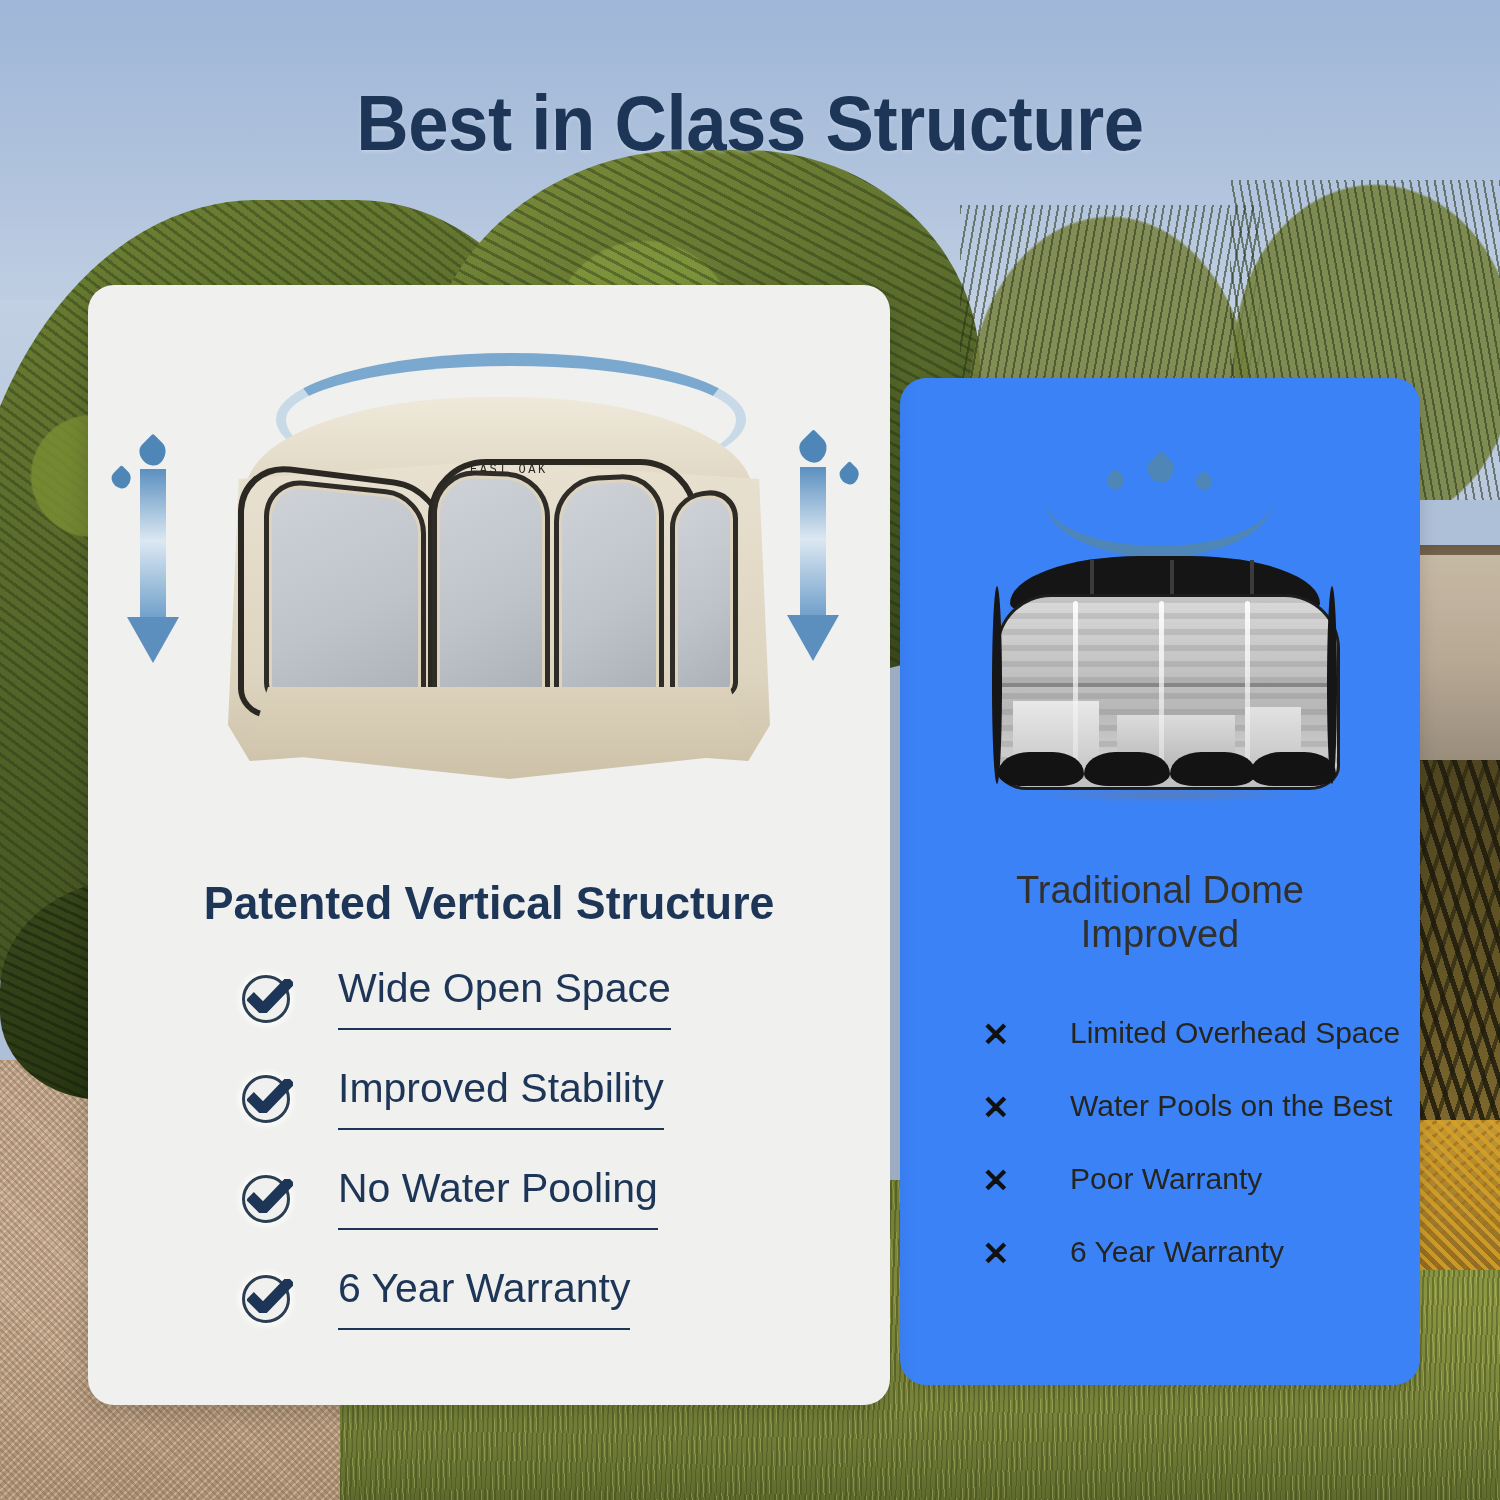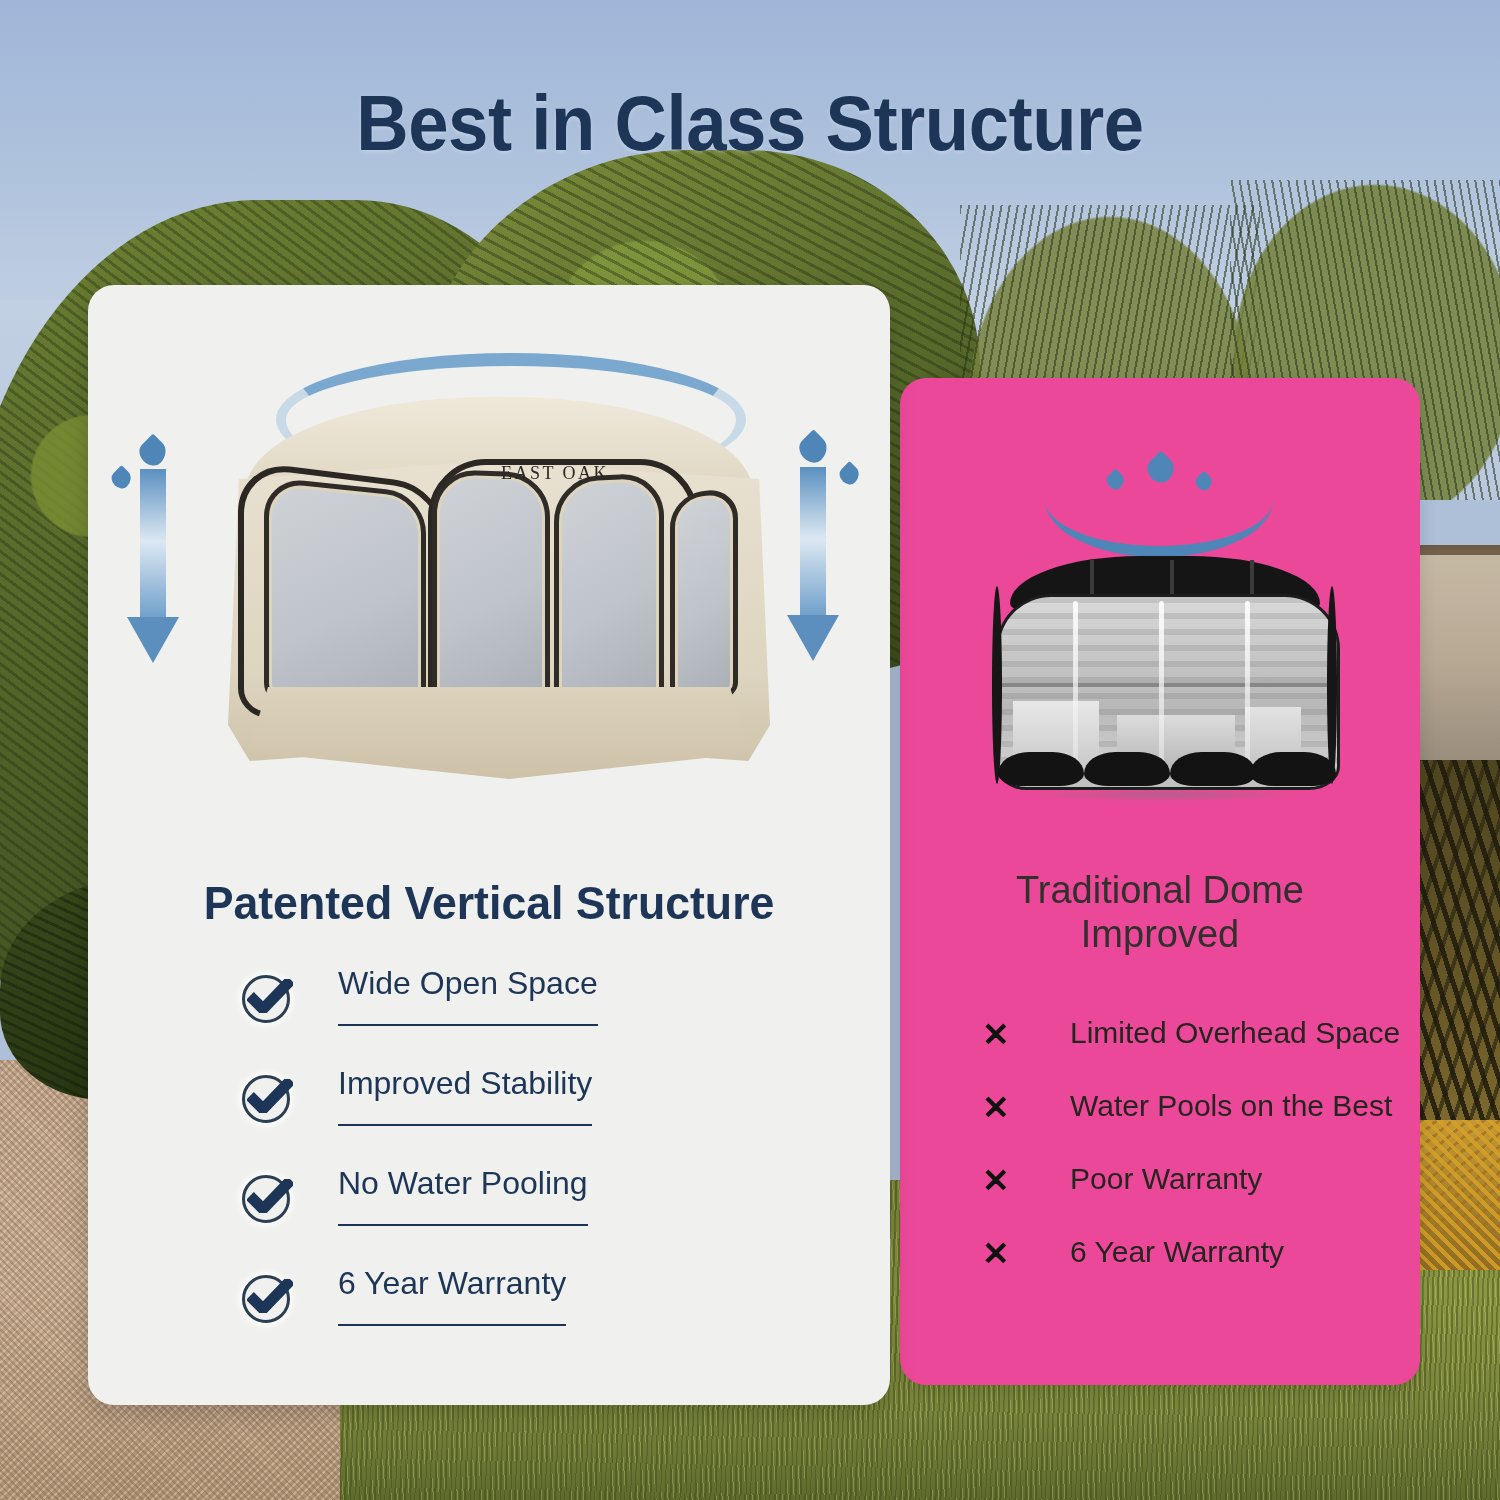--- a/index.html
+++ b/index.html
@@ -108,21 +108,21 @@
     letter-spacing: -0.5px;
     color: #1d3557;
     transform: scaleX(0.93);
     text-shadow: 0 2px 4px rgba(255,255,255,0.25);
   }
 
   
   .card-right {
     position: absolute; left: 900px; top: 378px;
     width: 520px; height: 1007px;
-    background: #ec4899;
+    background: #3b82f6;
     border-radius: 26px;
     box-shadow: 0 6px 18px rgba(0,0,0,0.13);
   }
   .card-left {
     position: absolute; left: 88px; top: 285px;
     width: 802px; height: 1120px;
     background: #f0f0ee;
     border-radius: 26px;
     box-shadow: 0 8px 24px rgba(0,0,0,0.18);
   }
@@ -172,23 +172,23 @@
     border: 6px solid #2b2824; border-radius: 58px 58px 26px 26px;
     transform: skewY(0deg);
   }
   .tent-floor {
     position: absolute; left: 30px; top: 290px; width: 502px; height: 92px;
     background: linear-gradient(180deg, #dcd2bb 0%, #cdc2a8 100%);
     clip-path: polygon(4% 0%, 96% 0%, 100% 72%, 52% 100%, 0% 70%);
   }
   .tent-brand {
     position: absolute; left: 252px; top: 66px; width: 170px;
-    text-align: center;
-    font-size: 18px; letter-spacing: 2.5px; color: #2b2824;
-    font-family: Liberation Serif, serif;
+    text-align: left;
+    font-size: 12px; letter-spacing: 2.5px; color: #2b2824;
+    font-family: Liberation Mono, monospace;
   }
   .tear {
     position: absolute; background: #4f86b8;
     border-radius: 50% 50% 50% 50% / 60% 60% 40% 40%;
     transform: rotate(45deg);
     border-top-left-radius: 2px;
   }
 
   .arrow-v { position: absolute; width: 26px; }
   .arrow-shaft {
@@ -216,23 +216,23 @@
   .check-ic .ring {
     position: absolute; left: 4px; top: 6px; width: 42px; height: 42px;
     border: 3px solid #2c3e52; border-radius: 50%;
     box-shadow: 0 0 6px 3px rgba(255,255,255,0.85);
   }
   .check-ic .tick {
     position: absolute; left: 9px; top: 10px; width: 46px; height: 34px;
   }
   .lrow .lbl {
     position: absolute; left: 100px; top: 0;
-    font-size: 32px; color: #1d3557;
+    font-size: 41px; color: #1d3557;
     border-bottom: 2.5px solid #1d3557;
-    padding-bottom: 22px;
+    padding-bottom: 16px;
   }
 
   
   .right-img { position: absolute; left: 0; top: 60px; width: 520px; height: 400px; }
   .bowl-arc {
     position: absolute; left: 145px; top: 62px; width: 228px; height: 46px;
     border-bottom: 11px solid #4f86b8;
     border-radius: 0 0 50% 50% / 0 0 100% 100%;
   }
   .dome { position: absolute; left: 92px; top: 118px; width: 345px; height: 258px; }

